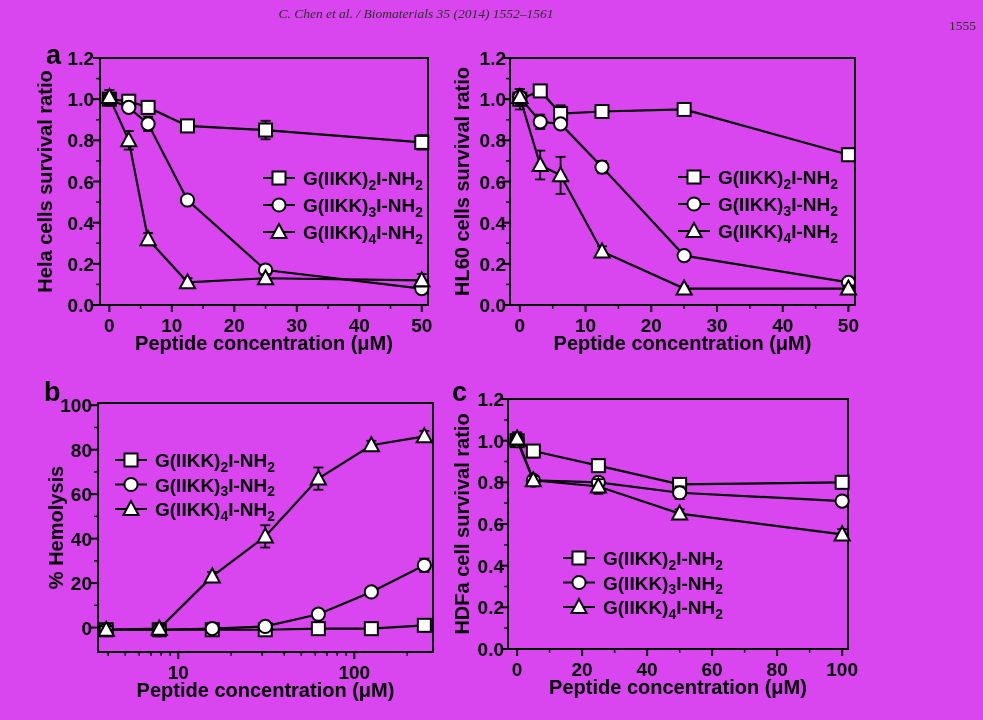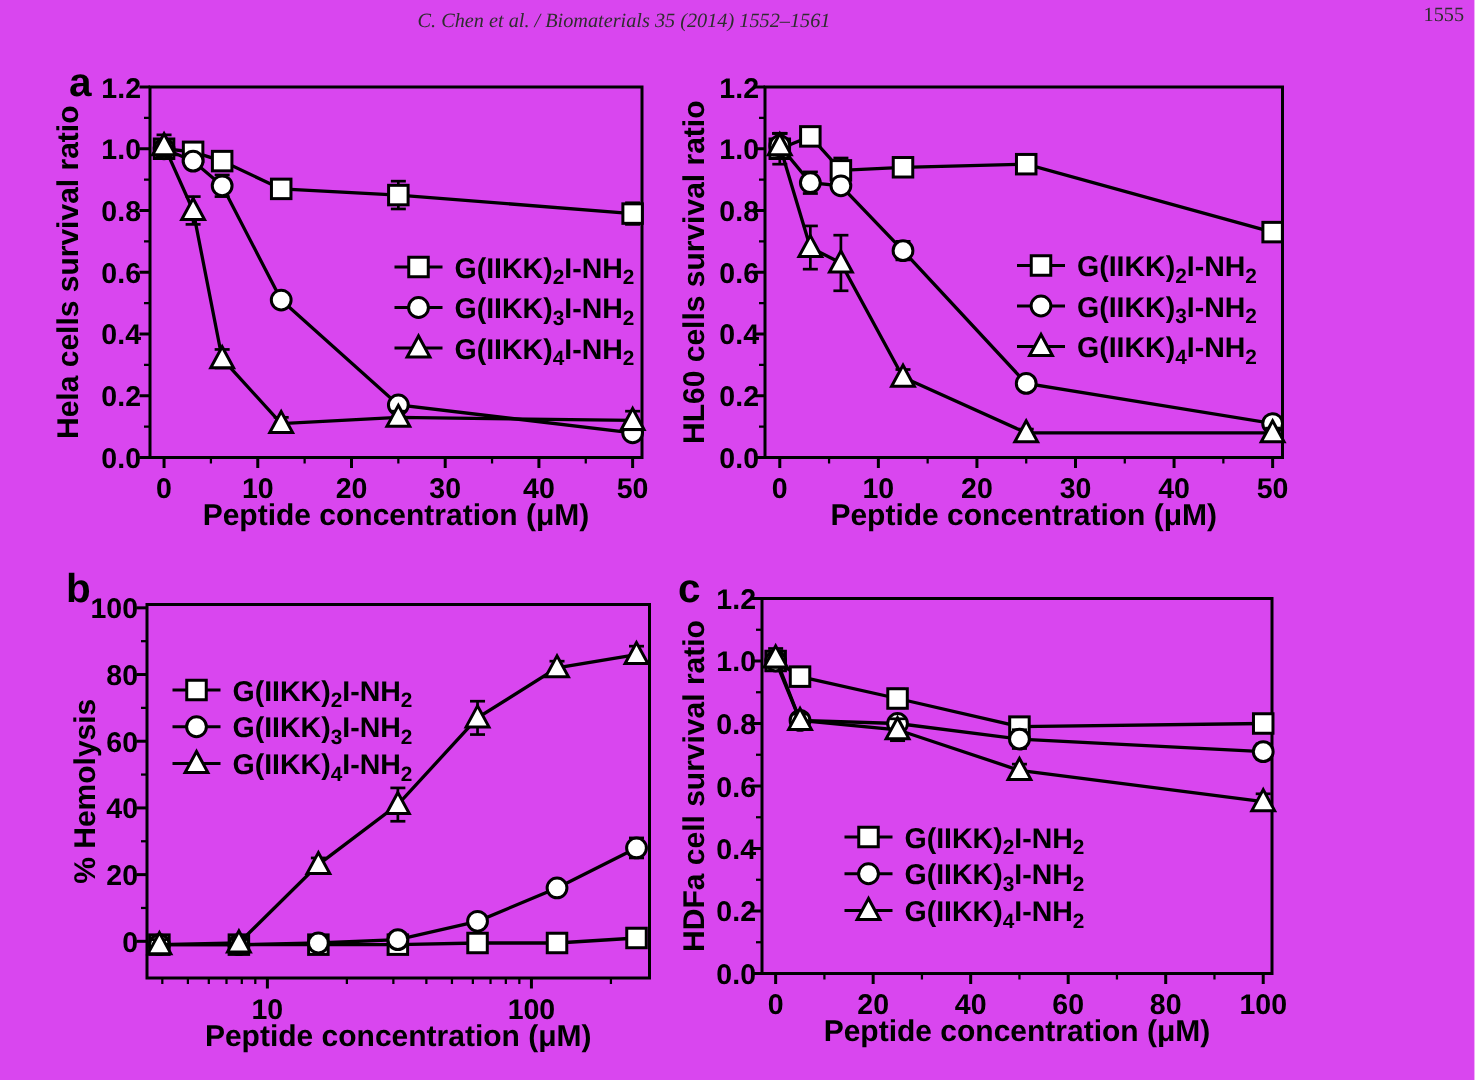--- a/index.html
+++ b/index.html
@@ -1,20 +1,20 @@
 <!DOCTYPE html>
 <html><head>
 <meta charset="utf-8">
 <style>
   html,body{margin:0;padding:0;background:#fff;}
   .page{position:relative;width:983px;height:720px;background:#d946ef;overflow:hidden;
         font-family:"Liberation Sans",sans-serif;color:#000;}
   .running-head{position:absolute;left:216px;top:6px;width:400px;text-align:center;
         font-family:"Liberation Serif",serif;font-style:italic;font-size:13.5px;color:#2e2e2e;}
-  .page-number{position:absolute;left:928px;top:2px;width:48px;text-align:right;
+  .page-number{position:absolute;left:928px;top:18px;width:48px;text-align:right;
         font-family:"Liberation Serif",serif;font-size:13.5px;color:#2e2e2e;}
   .panel-letter{position:absolute;font-weight:bold;font-size:27px;line-height:1;color:#000;}
   #pl-a{left:46px;top:42px;}
   #pl-b{left:44px;top:379px;}
   #pl-c{left:452px;top:379px;}
   svg.chart{position:absolute;overflow:visible;}
   svg.chart text{font-family:"Liberation Sans",sans-serif;font-weight:bold;fill:#000;}
 </style>
 </head>
 <body>

